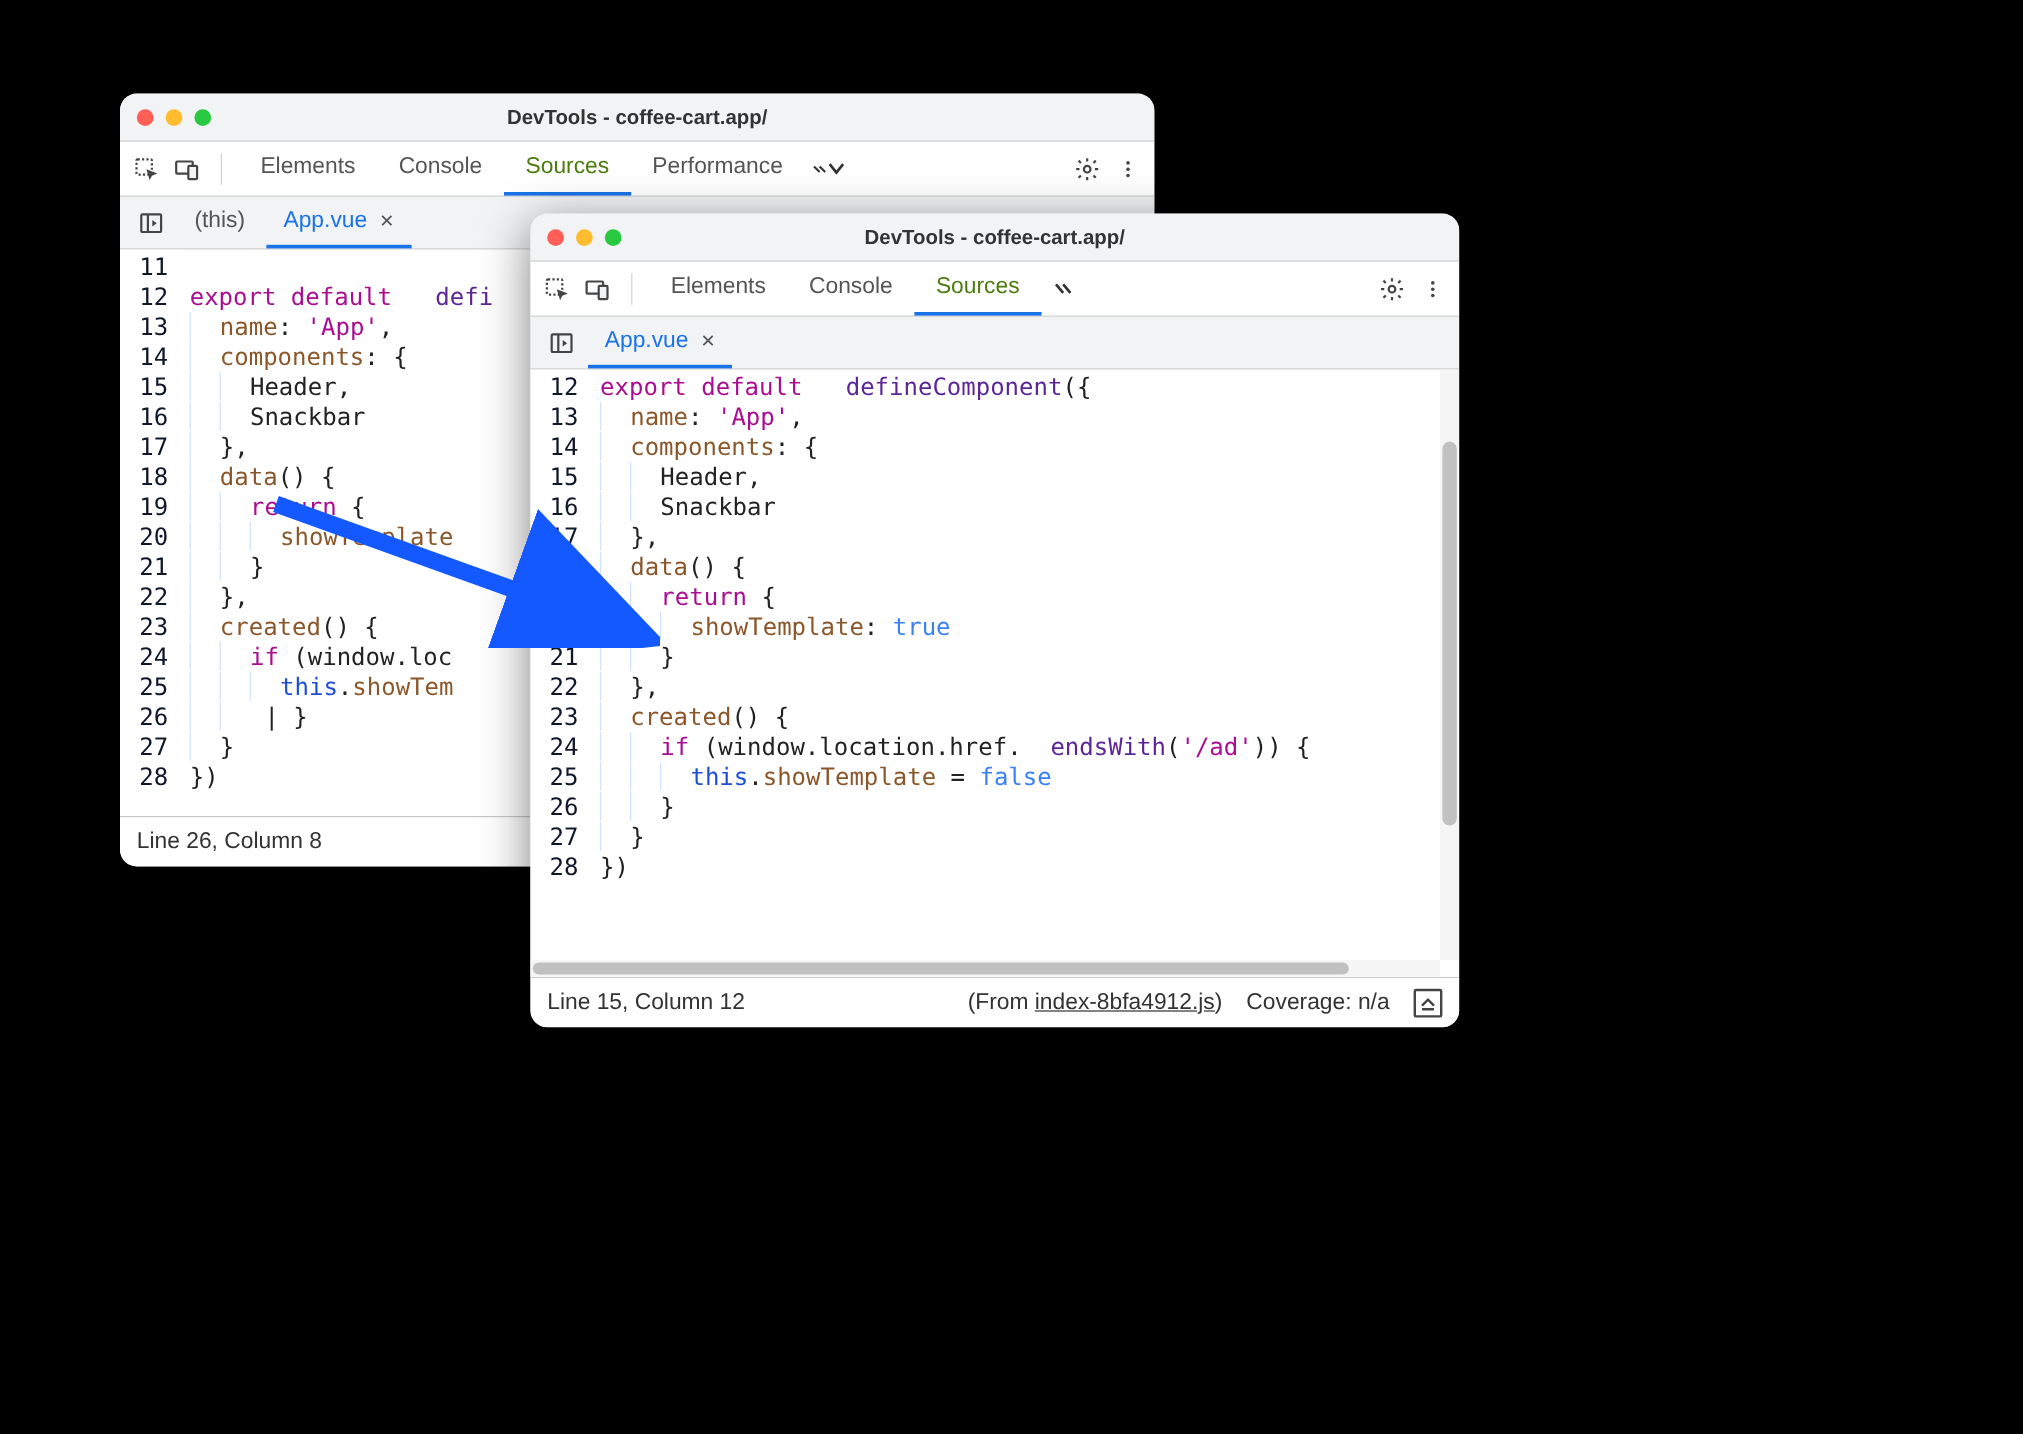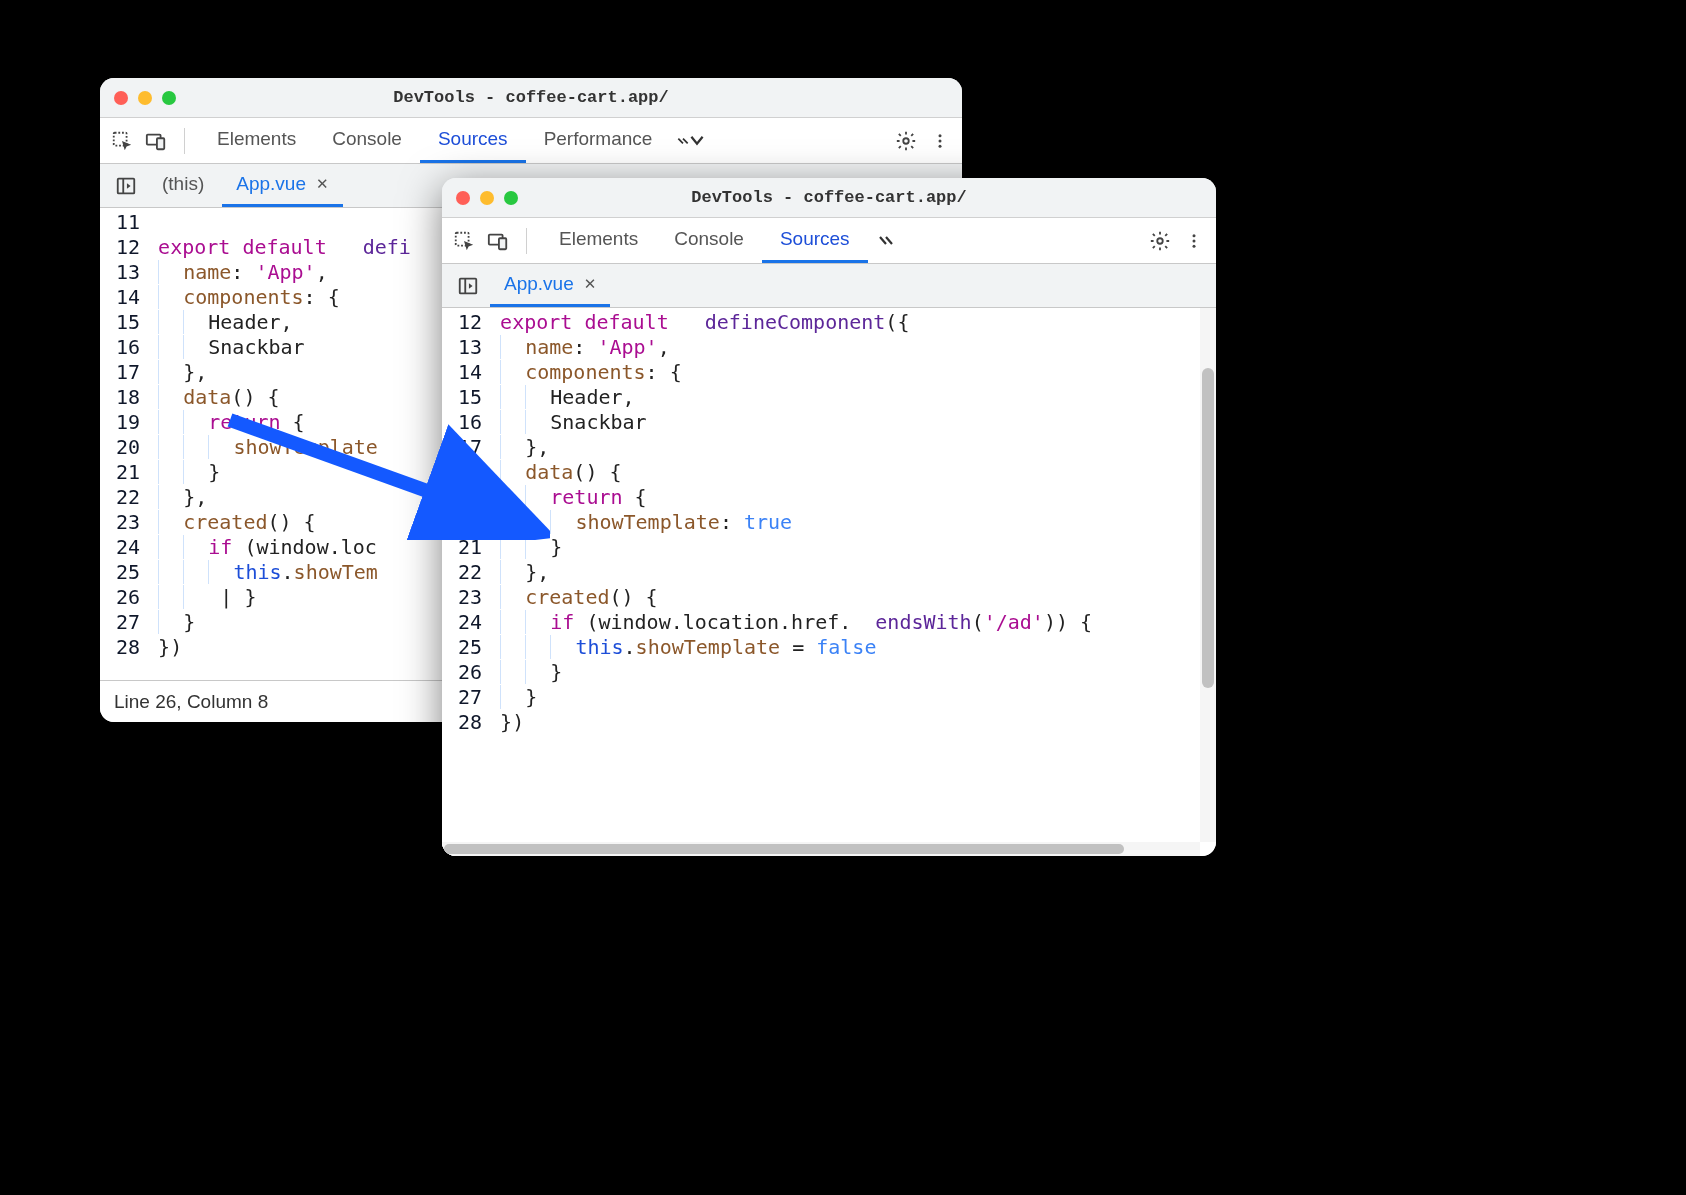--- a/index.html
+++ b/index.html
@@ -16,21 +16,20 @@
     }
     
     .titlebar {
       height: 40px;
       display: flex;
       align-items: center;
       padding: 0 14px;
       background: #f1f3f4;
       border-bottom: 1px solid #d0d0d0;
       position: relative;
-      font-family: Liberation Mono, monospace;
     }
     .traffic-lights { display: flex; gap: 10px; }
     .light { width: 14px; height: 14px; border-radius: 50%; }
     .light.red { background: #ff5f57; }
     .light.yellow { background: #febc2e; }
     .light.green { background: #28c840; }
     .title-text {
       position: absolute; left: 0; right: 0;
       text-align: center;
       font-weight: 600; font-size: 17px; color: #333;
@@ -54,21 +53,21 @@
     .tab {
       padding: 0 18px;
       display: flex;
       align-items: center;
       font-size: 19px;
       color: #555;
       cursor: pointer;
       border-bottom: 3px solid transparent;
       height: 100%;
     }
-    .tab.active { color: #1d4ed8; border-bottom-color: #1a73e8; }
+    .tab.active { color: #4d7c0f; border-bottom-color: #1a73e8; }
     .more-tabs { width: 28px; display: flex; align-items: center; justify-content: center; color: #333; cursor: pointer; }
     
     .file-tabs {
       height: 44px;
       display: flex;
       align-items: stretch;
       background: #f1f3f4;
       border-bottom: 1px solid #c8c8c8;
       padding-left: 8px;
       gap: 4px;
@@ -350,20 +349,32 @@
       </div>
     <div class="code" id="code2"><div><span class="tok-keyword">export</span> <span class="tok-keyword">default</span> <span class="tok-call">defineComponent</span>({</div><div><span style="border-left:1px solid #cfe2fb;">  </span><span class="tok-property">name</span>: <span class="tok-string">'App'</span>,</div><div><span style="border-left:1px solid #cfe2fb;">  </span><span class="tok-property">components</span>: {</div><div><span style="border-left:1px solid #cfe2fb;">  </span><span style="border-left:1px solid #cfe2fb;">  </span>Header,</div><div><span style="border-left:1px solid #cfe2fb;">  </span><span style="border-left:1px solid #cfe2fb;">  </span>Snackbar</div><div><span style="border-left:1px solid #cfe2fb;">  </span>},</div><div><span style="border-left:1px solid #cfe2fb;">  </span><span class="tok-property">data</span>() {</div><div><span style="border-left:1px solid #cfe2fb;">  </span><span style="border-left:1px solid #cfe2fb;">  </span><span class="tok-keyword">return</span> {</div><div><span style="border-left:1px solid #cfe2fb;">  </span><span style="border-left:1px solid #cfe2fb;">  </span><span style="border-left:1px solid #cfe2fb;">  </span><span class="tok-property">showTemplate</span>: <span class="tok-bool">true</span></div><div><span style="border-left:1px solid #cfe2fb;">  </span><span style="border-left:1px solid #cfe2fb;">  </span>}</div><div><span style="border-left:1px solid #cfe2fb;">  </span>},</div><div><span style="border-left:1px solid #cfe2fb;">  </span><span class="tok-property">created</span>() {</div><div><span style="border-left:1px solid #cfe2fb;">  </span><span style="border-left:1px solid #cfe2fb;">  </span><span class="tok-keyword">if</span> (window.location.href.<span class="tok-call">endsWith</span>(<span class="tok-string">'/ad'</span>)) {</div><div><span style="border-left:1px solid #cfe2fb;">  </span><span style="border-left:1px solid #cfe2fb;">  </span><span style="border-left:1px solid #cfe2fb;">  </span><span class="tok-this">this</span>.<span class="tok-property">showTemplate</span> = <span class="tok-bool">false</span></div><div><span style="border-left:1px solid #cfe2fb;">  </span><span style="border-left:1px solid #cfe2fb;">  </span>}</div><div><span style="border-left:1px solid #cfe2fb;">  </span>}</div><div>})</div></div>
     <div class="scroll-track-v">
       <div class="scroll-thumb-v" style="top:60px; height:320px;"></div>
     </div>
     <div class="scroll-track-h">
       <div class="scroll-thumb-h" style="left:2px; width:680px;"></div>
     </div>
   </div>
 
+  <div class="statusbar">
+    <span>Line 15, Column 12</span>
+    <div class="flex-spacer"></div>
+    <span class="status-source">(From <span class="underline">index-8bfa4912.js</span>)</span>
+    <span>Coverage: n/a</span>
+    <span class="collapse-icon">
+      <svg width="14" height="14" viewBox="0 0 14 14">
+          <path d="M2 9 L7 4 L12 9" fill="none" stroke="#444" stroke-width="2"></path>
+          <line x1="2" y1="12" x2="12" y2="12" stroke="#444" stroke-width="2"></line>
+        </svg>
+    </span>
+  </div>
 </div>
 
 <svg class="arrow" viewBox="0 0 330 130">
   <defs>
     <marker id="ah" markerWidth="10" markerHeight="10" refX="8" refY="5" orient="auto">
       <path d="M0 0 L10 5 L0 10 Z" fill="#1459ff"></path>
     </marker>
   </defs>
   <line x1="10" y1="10" x2="310" y2="118" stroke="#1459ff" stroke-width="14" marker-end="url(#ah)"></line>
 </svg>

